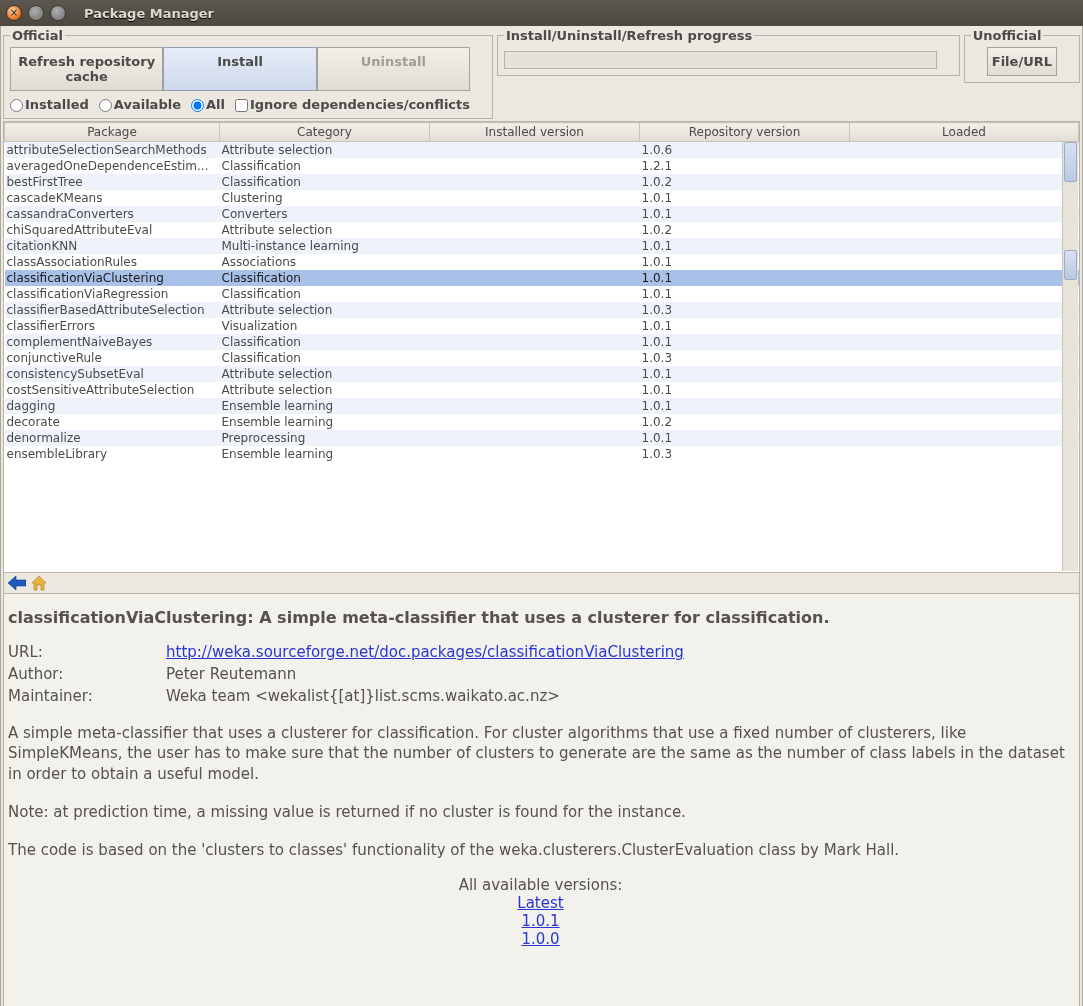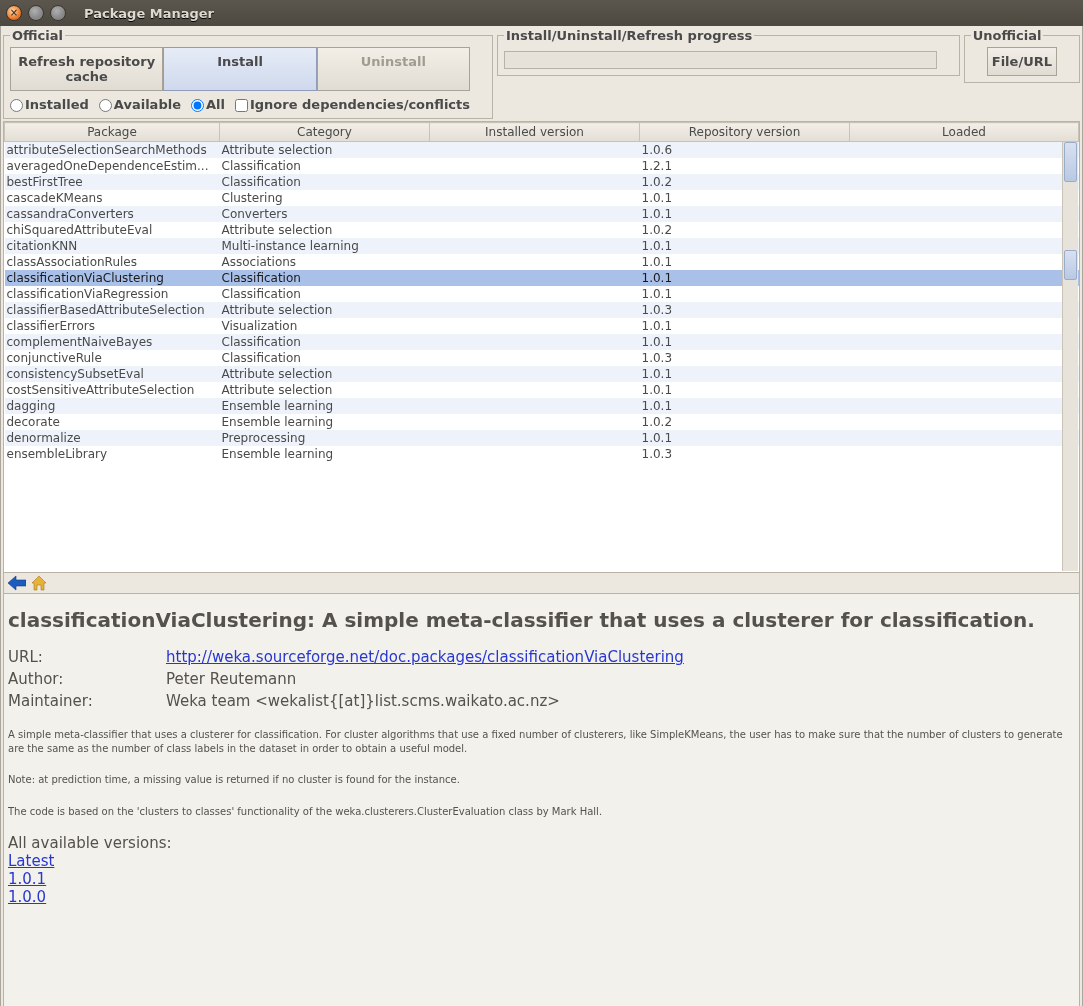--- a/index.html
+++ b/index.html
@@ -153,27 +153,27 @@
   .detail {
     background:#f3f1ec;
     margin:0 2px;
     border:1px solid #b8b3a7;
     border-top:none;
     padding:14px 6px 20px 4px;
     font-size:15px;
     color:#55524c;
     height:510px;
   }
-  .detail h2 { font-size:20px; font-weight:bold; margin:0 0 16px 0; color:#55524c; }
+  .detail h2 { font-size:16px; font-weight:bold; margin:0 0 16px 0; color:#55524c; }
   .meta-row { display:flex; margin:4px 0; }
   .meta-label { width:158px; font-size:15px; }
   .meta-val { font-size:15px; }
   .detail a { color:#2737d0; text-decoration:underline; }
-  .detail p { margin:18px 0 0 0; line-height:1.35; font-size:10px; }
-  .versions { margin-top:16px; font-size:15px; }
+  .detail p { margin:18px 0 0 0; line-height:1.35; font-size:15px; }
+  .versions { margin-top:16px; font-size:15px;text-align:center; }
   .versions a { display:block; }
 </style>
 </head>
 <body>
 
 <div class="titlebar">
   <div class="tb-btn tb-close">×</div>
   <div class="tb-btn"></div>
   <div class="tb-btn"></div>
   <div class="tb-title">Package Manager</div>

